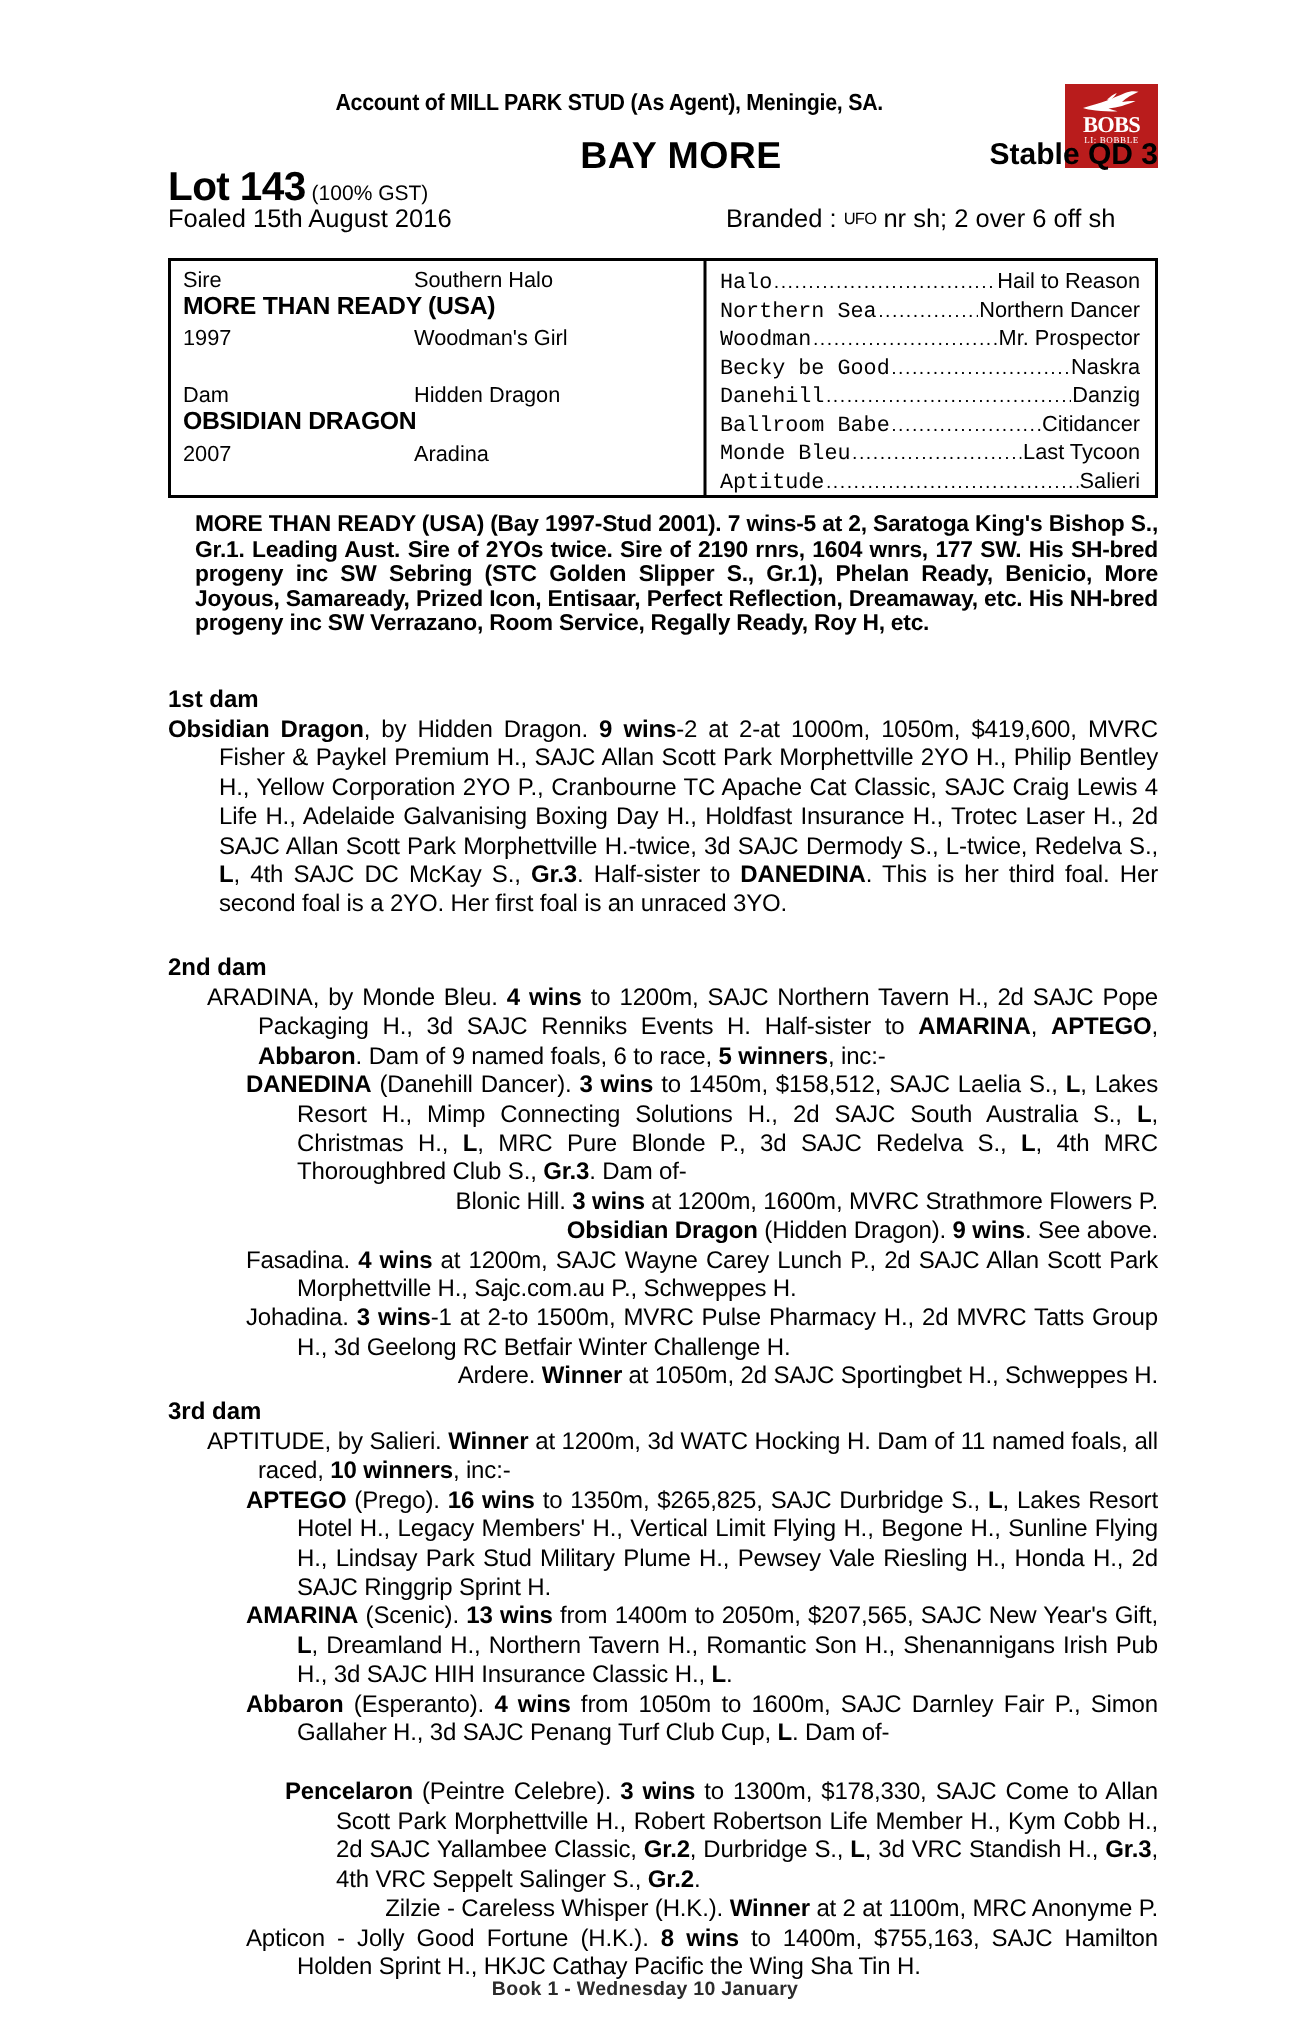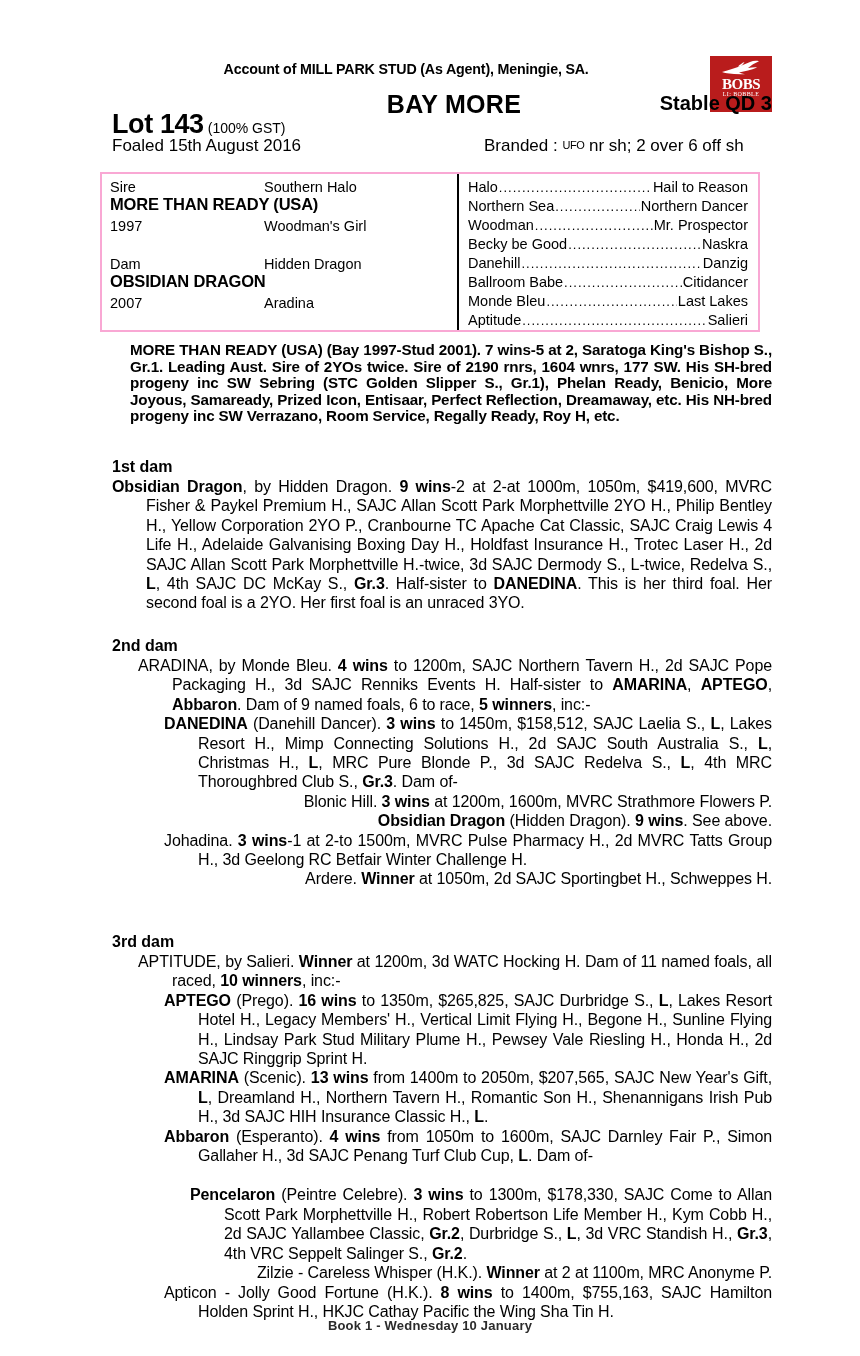--- a/index.html
+++ b/index.html
@@ -131,25 +131,25 @@
     display: block;
     font-family: "Liberation Serif", serif;
     font-size: 6px;
     line-height: 7px;
     letter-spacing: 0.4px;
   }
 
   
   .ped-table {
     position: absolute;
-    left: 100px;
+    left: 112px;
     top: 172px;
     width: 660px;
     height: 160px;
-    border: 2px solid #f9a8d4;
+    border: 2px solid #000000;
     box-sizing: border-box;
   }
   .ped-left {
     position: absolute;
     left: 0; top: 0;
     width: 357px;
     height: 100%;
     border-right: 2px solid #000;
     box-sizing: border-box;
   }
@@ -177,21 +177,21 @@
     position: relative;
     height: 19px;
     font-size: 14.5px;
     line-height: 19px;
     margin: 0 10px 0 9px;
     display: flex;
     align-items: baseline;
     white-space: nowrap;
     overflow: hidden;
   }
-  .gp-name { flex: 0 0 auto; }
+  .gp-name { flex: 0 0 auto; font-family: Liberation Mono, monospace; }
   .gp-dots {
     flex: 1 1 auto;
     overflow: hidden;
     white-space: nowrap;
     letter-spacing: 1px;
     margin: 0 1px;
     font-size: 13px;
   }
   .gp-anc { flex: 0 0 auto; }
 
@@ -328,21 +328,21 @@
         <span class="gp-anc">Danzig</span>
       </div>
       <div class="gp-row">
         <span class="gp-name">Ballroom Babe</span>
         <span class="gp-dots">..................................................................</span>
         <span class="gp-anc">Citidancer</span>
       </div>
       <div class="gp-row">
         <span class="gp-name">Monde Bleu</span>
         <span class="gp-dots">..................................................................</span>
-        <span class="gp-anc">Last Lakes</span>
+        <span class="gp-anc">Last Tycoon</span>
       </div>
       <div class="gp-row">
         <span class="gp-name">Aptitude</span>
         <span class="gp-dots">..................................................................</span>
         <span class="gp-anc">Salieri</span>
       </div>
     </div>
   </div>
 
   <div class="sire-blurb"><b>MORE THAN READY</b> (USA) (Bay 1997-Stud 2001). <b>7 wins</b>-5 at 2, Saratoga King's Bishop S., <b>Gr.1</b>. Leading Aust. Sire of 2YOs twice. Sire of 2190 rnrs, 1604 wnrs, 177 SW. His SH-bred progeny inc SW Sebring (STC Golden Slipper S., <b>Gr.1</b>), Phelan Ready, Benicio, More Joyous, Samaready, Prized Icon, Entisaar, Perfect Reflection, Dreamaway, etc. His NH-bred progeny inc SW Verrazano, Room Service, Regally Ready, Roy H, etc.</div>
@@ -363,20 +363,23 @@
     <p class="entry hang3">
       <b>DANEDINA</b><span> (Danehill Dancer). <b>3 wins</b> to 1450m, $158,512, SAJC Laelia S., <b>L</b>, Lakes Resort H., Mimp Connecting Solutions H., 2d SAJC South Australia S., <b>L</b>, Christmas H., <b>L</b>, MRC Pure Blonde P., 3d SAJC Redelva S., <b>L</b>, 4th MRC Thoroughbred Club S., <b>Gr.3</b>. Dam of-</span>
     </p>
     <p class="entry nojust ind2">
       <span>Blonic Hill</span><span>. <b>3 wins</b> at 1200m, 1600m, MVRC Strathmore Flowers P.</span>
     </p>
     <p class="entry nojust ind1">
       <b>Obsidian Dragon</b><span> (Hidden Dragon). <b>9 wins</b>. See above.</span>
     </p>
     <p class="entry hang3">
+      <span>Fasadina</span><span>. <b>4 wins</b> at 1200m, SAJC Wayne Carey Lunch P., 2d SAJC Allan Scott Park Morphettville H., Sajc.com.au P., Schweppes H.</span>
+    </p>
+    <p class="entry hang3">
       <span>Johadina</span><span>. <b>3 wins</b>-1 at 2-to 1500m, MVRC Pulse Pharmacy H., 2d MVRC Tatts Group H., 3d Geelong RC Betfair Winter Challenge H.</span>
     </p>
     <p class="entry nojust ind1">
       <span>Ardere</span><span>. <b>Winner</b> at 1050m, 2d SAJC Sportingbet H., Schweppes H.</span>
     </p>
   </div>
 
   <div class="dam-section" id="sec-3rd">
     <div class="dam-heading">3rd dam</div>
 

